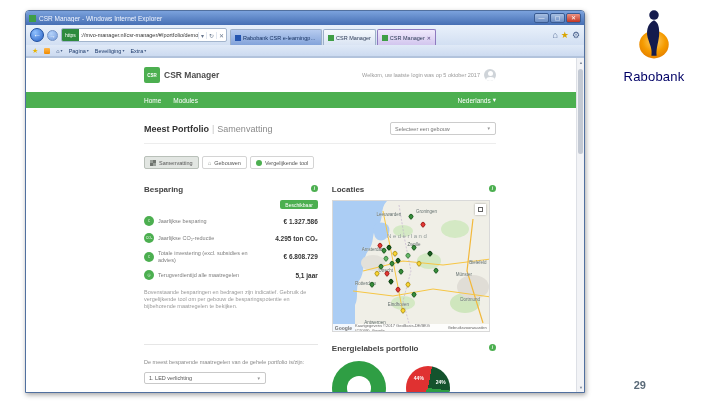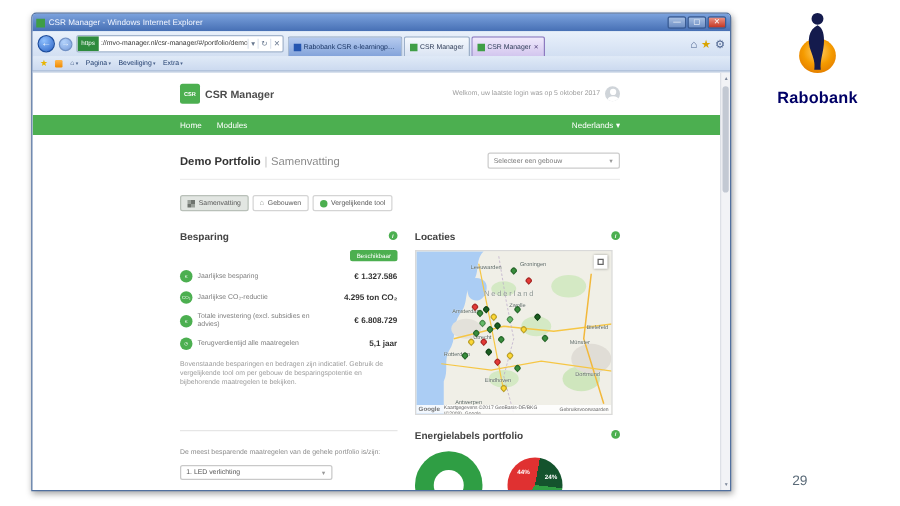--- a/index.html
+++ b/index.html
@@ -154,22 +154,22 @@
   .charts { display:flex; gap:20px; align-items:flex-start; margin-top:8px; }
   .donut { width:54px; height:54px; border-radius:50%; position:relative; }
   .donut:after { content:""; position:absolute; inset:15px; background:#fff; border-radius:50%; }
   .pie { width:44px; height:44px; border-radius:50%; position:relative; margin-top:5px; }
   .pie-label { position:absolute; font-size:5px; font-weight:bold; color:#fff; }
   .pl-a { top:9px; left:8px; }
   .pl-b { top:13px; right:4px; }
 
   
   .rabobank { position:absolute; right:20px; top:6px; width:92px; text-align:center; }
-  .rb-name { font-size:13px; font-weight:bold; color:#000066; letter-spacing:.2px; margin-top:1px; }
-  .pagenum { position:absolute; right:74px; bottom:14px; font-size:11px; color:#5a6a78; }
+  .rb-name { font-size:13px; font-weight:normal; color:#000066; letter-spacing:.2px; margin-top:1px; }
+  .pagenum { position:absolute; right:74px; bottom:14px; font-size:11px; color:#5a6a78;font-weight:bold; }
 </style>
 </head>
 <body>
 
 <div class="slide">
 
   <div class="browser">
 
     <div class="titlebar">
       <span class="fav"></span>
@@ -252,21 +252,21 @@
             <span>Modules</span>
             <span class="lang">
               <span>Nederlands</span>
               <span>▾</span>
             </span>
           </div>
         </div>
 
         <div class="page-head">
           <div class="cw">
-            <span class="page-title">Demo Portfolio</span>
+            <span class="page-title">Meest Portfolio</span>
             <span class="page-sep">|</span>
             <span class="page-sub">Samenvatting</span>
             <span class="select">
               <span>Selecteer een gebouw</span>
               <span class="caret">▼</span>
             </span>
           </div>
         </div>
 
         <div class="view-tabs">

